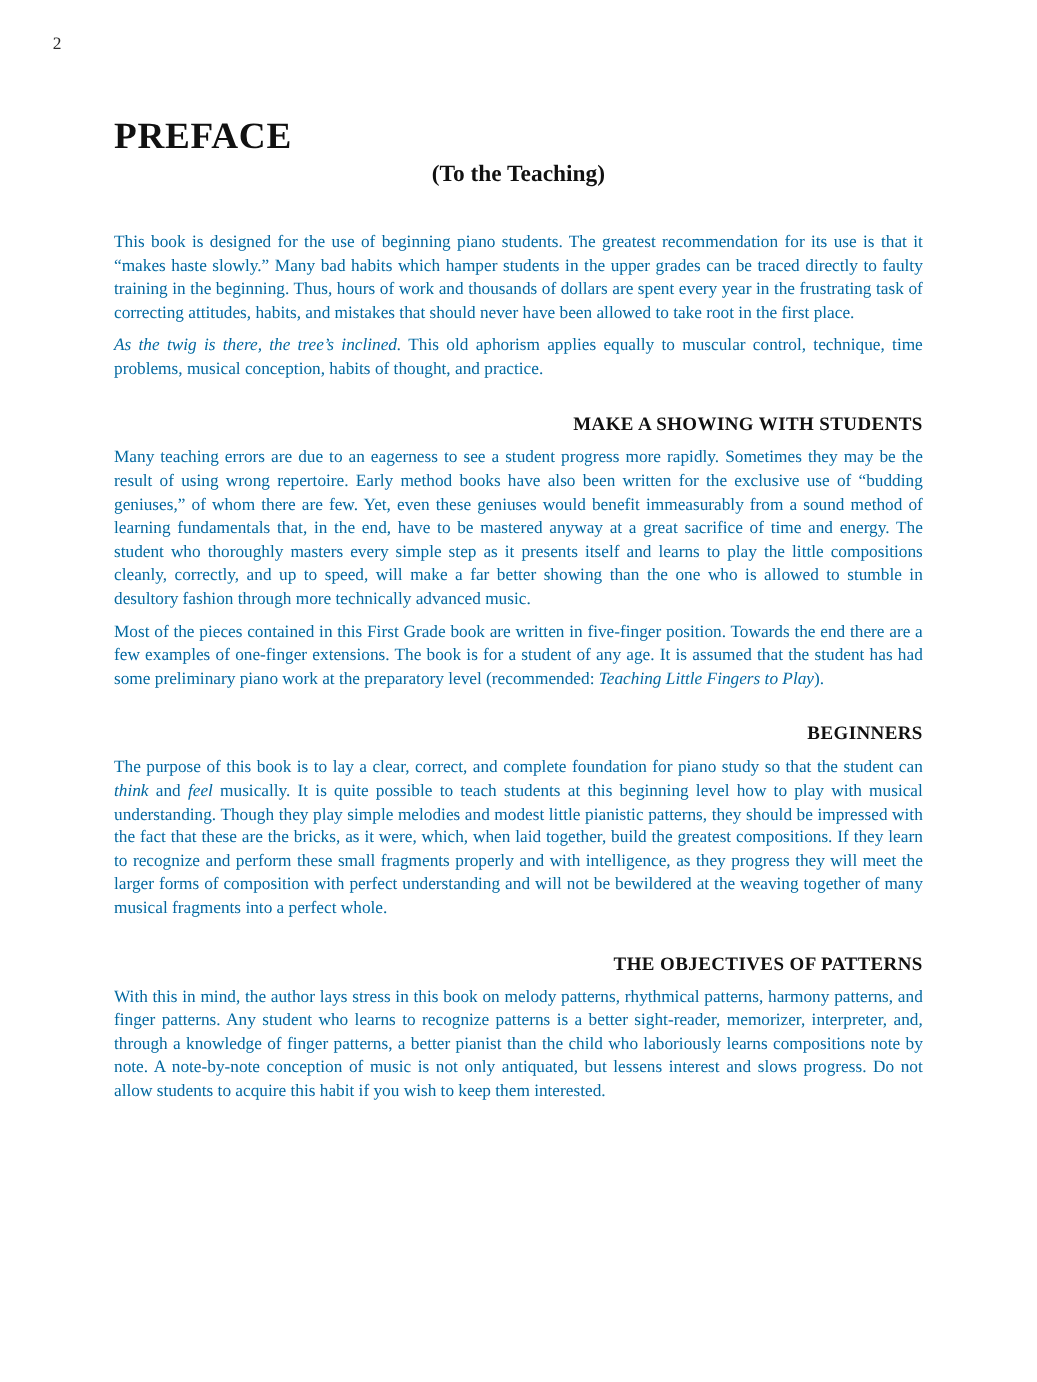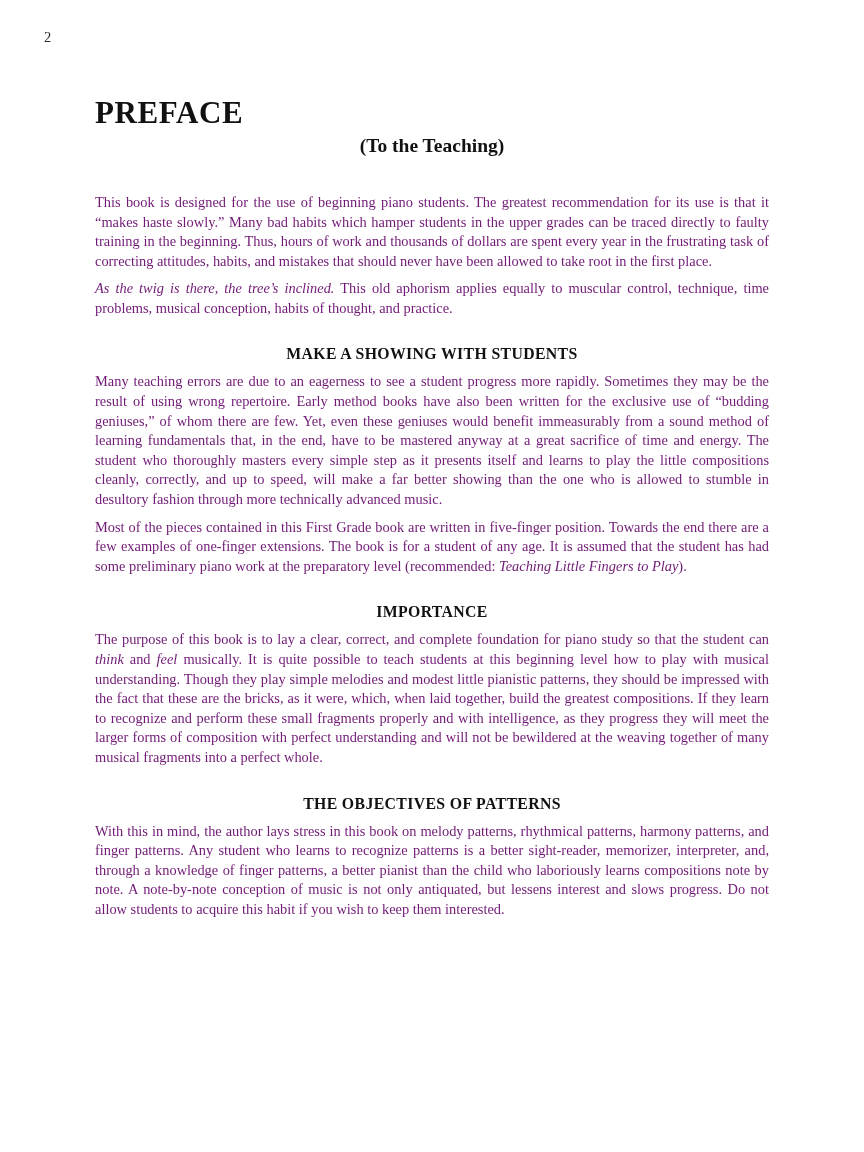--- a/index.html
+++ b/index.html
@@ -47,36 +47,36 @@
   }
   .doc-subtitle {
     text-align: center;
     font-size: 19.5px;
     font-weight: bold;
     margin: 6px 0 0 0;
     line-height: 1.1;
     color: #111111;
   }
   .section-heading {
-    text-align: center;
+    text-align: right;
     font-size: 15.8px;
     font-weight: bold;
     letter-spacing: 0.35px;
     margin: 0;
     padding: 27px 0 9px 0;
     color: #111111;
   }
   p.body-text {
     margin: 0;
     padding: 0 0 0 0;
     font-size: 14.4px;
     line-height: 19.6px;
     text-align: justify;
     text-justify: inter-word;
-    color: #701a75;
+    color: #0369a1;
     hyphens: none;
   }
   p.body-text + p.body-text {
     margin-top: 8px;
   }
   .first-block {
     margin-top: 36px;
   }
   em.it {
     font-style: italic;
@@ -97,20 +97,20 @@
     <div class="first-block">
       <p class="body-text">This book is designed for the use of beginning piano students. The greatest recommendation for its use is that it “makes haste slowly.” Many bad habits which hamper students in the upper grades can be traced directly to faulty training in the beginning. Thus, hours of work and thousands of dollars are spent every year in the frustrating task of correcting attitudes, habits, and mistakes that should never have been allowed to take root in the first place.</p>
       <p class="body-text"><em class="it">As the twig is there, the tree’s inclined.</em><span> This old aphorism applies equally to muscular control, technique, time problems, musical conception, habits of thought, and practice.</span></p>
     </div>
 
     <h2 class="section-heading">MAKE A SHOWING WITH STUDENTS</h2>
     <p class="body-text">Many teaching errors are due to an eagerness to see a student progress more rapidly. Sometimes they may be the result of using wrong repertoire. Early method books have also been written for the exclusive use of “budding geniuses,” of whom there are few. Yet, even these geniuses would benefit immeasurably from a sound method of learning fundamentals that, in the end, have to be mastered anyway at a great sacrifice of time and energy. The student who thoroughly masters every simple step as it presents itself and learns to play the little compositions cleanly, correctly, and up to speed, will make a far better showing than the one who is allowed to stumble in desultory fashion through more technically advanced music.</p>
 
     <p class="body-text"><span>Most of the pieces contained in this First Grade book are written in five-finger position. Towards the end there are a few examples of one-finger extensions. The book is for a student of any age. It is assumed that the student has had some preliminary piano work at the preparatory level (recommended: </span><em class="it">Teaching Little Fingers to Play</em><span>).</span></p>
 
-    <h2 class="section-heading">IMPORTANCE</h2>
+    <h2 class="section-heading">BEGINNERS</h2>
     <p class="body-text"><span>The purpose of this book is to lay a clear, correct, and complete foundation for piano study so that the student can </span><em class="it">think</em><span> and </span><em class="it">feel</em><span> musically. It is quite possible to teach students at this beginning level how to play with musical understanding. Though they play simple melodies and modest little pianistic patterns, they should be impressed with the fact that these are the bricks, as it were, which, when laid together, build the greatest compositions. If they learn to recognize and perform these small fragments properly and with intelligence, as they progress they will meet the larger forms of composition with perfect understanding and will not be bewildered at the weaving together of many musical fragments into a perfect whole.</span></p>
 
     <h2 class="section-heading">THE OBJECTIVES OF PATTERNS</h2>
     <p class="body-text">With this in mind, the author lays stress in this book on melody patterns, rhythmical patterns, harmony patterns, and finger patterns. Any student who learns to recognize patterns is a better sight-reader, memorizer, interpreter, and, through a knowledge of finger patterns, a better pianist than the child who laboriously learns compositions note by note. A note-by-note conception of music is not only antiquated, but lessens interest and slows progress. Do not allow students to acquire this habit if you wish to keep them interested.</p>
 
   </div>
 </div>
 
 </body></html>

